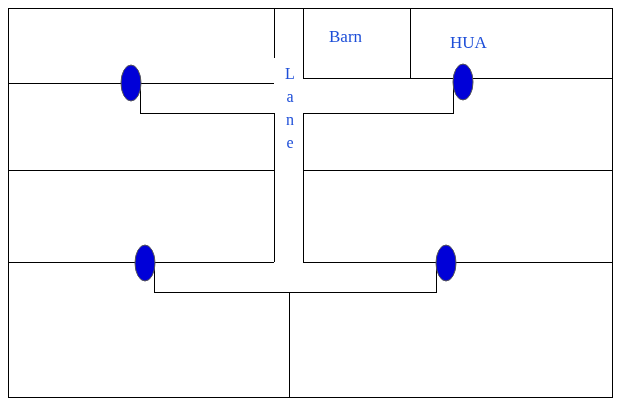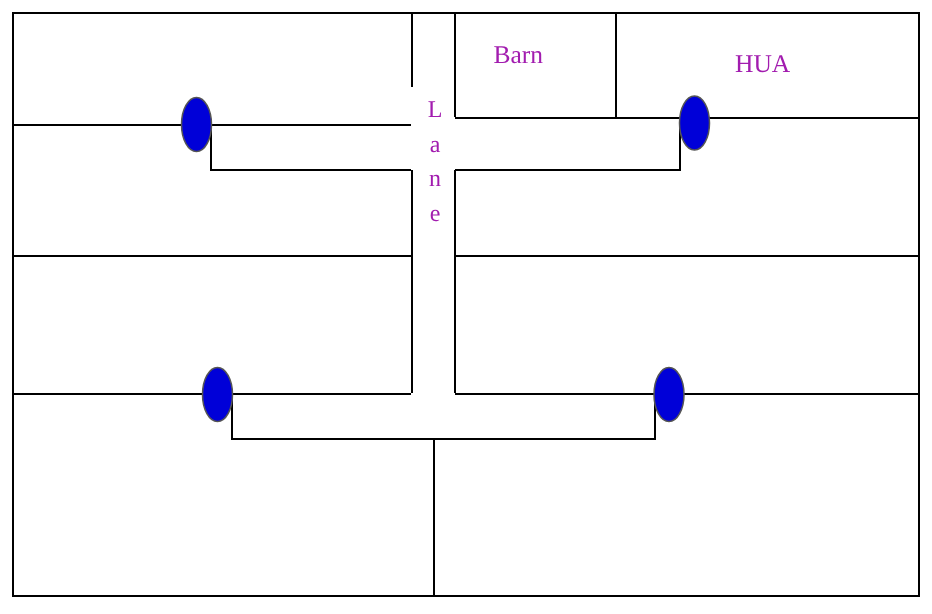--- a/index.html
+++ b/index.html
@@ -39,31 +39,31 @@
     shape-rendering: crispEdges;
   }
   .gate-oval {
     fill: #0000d8;
     stroke: #555555;
     stroke-width: 1;
   }
   .plan-label {
     position: absolute;
     font-family: "Liberation Serif", "DejaVu Serif", serif;
-    color: #a21caf;
+    color: #1d4ed8;
     white-space: nowrap;
     user-select: none;
   }
   #label-barn {
     left: 329px;
     top: 27px;
     font-size: 17px;
   }
   #label-hua {
-    left: 490px;
+    left: 450px;
     top: 33px;
     font-size: 17px;
   }
   #label-lane {
     left: 279px;
     top: 62px;
     width: 22px;
     font-size: 16px;
     line-height: 23px;
     text-align: center;

